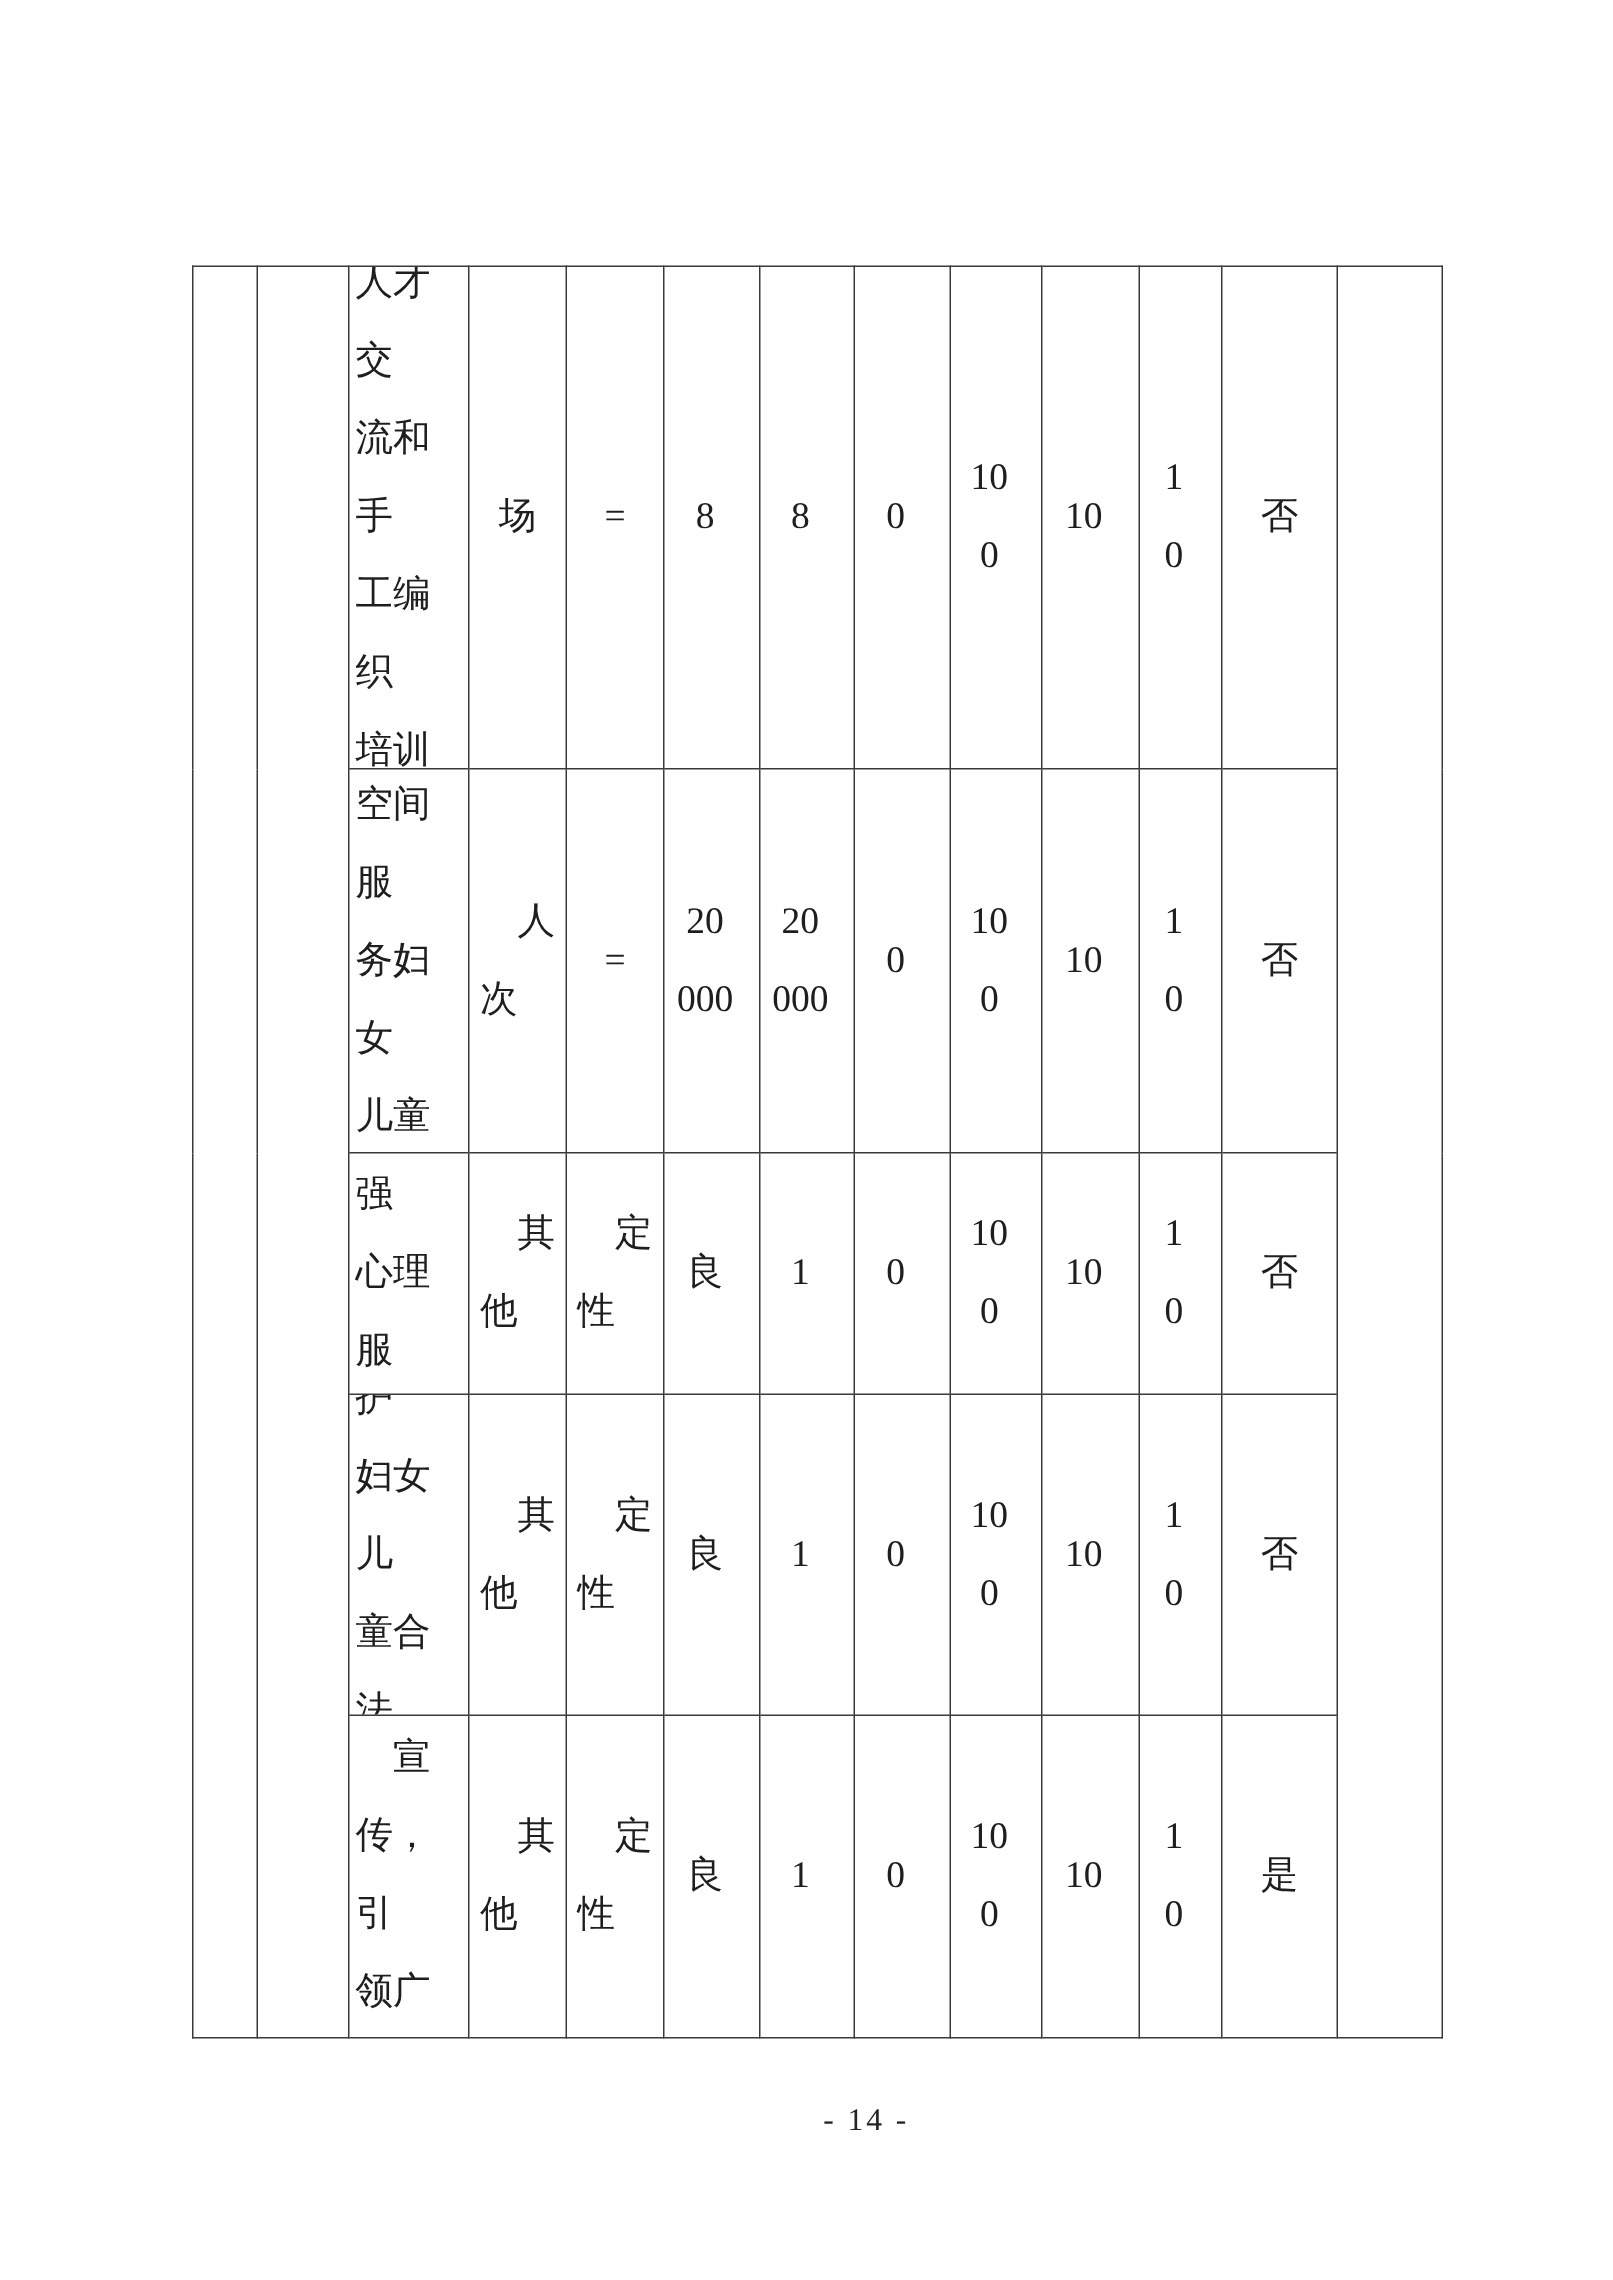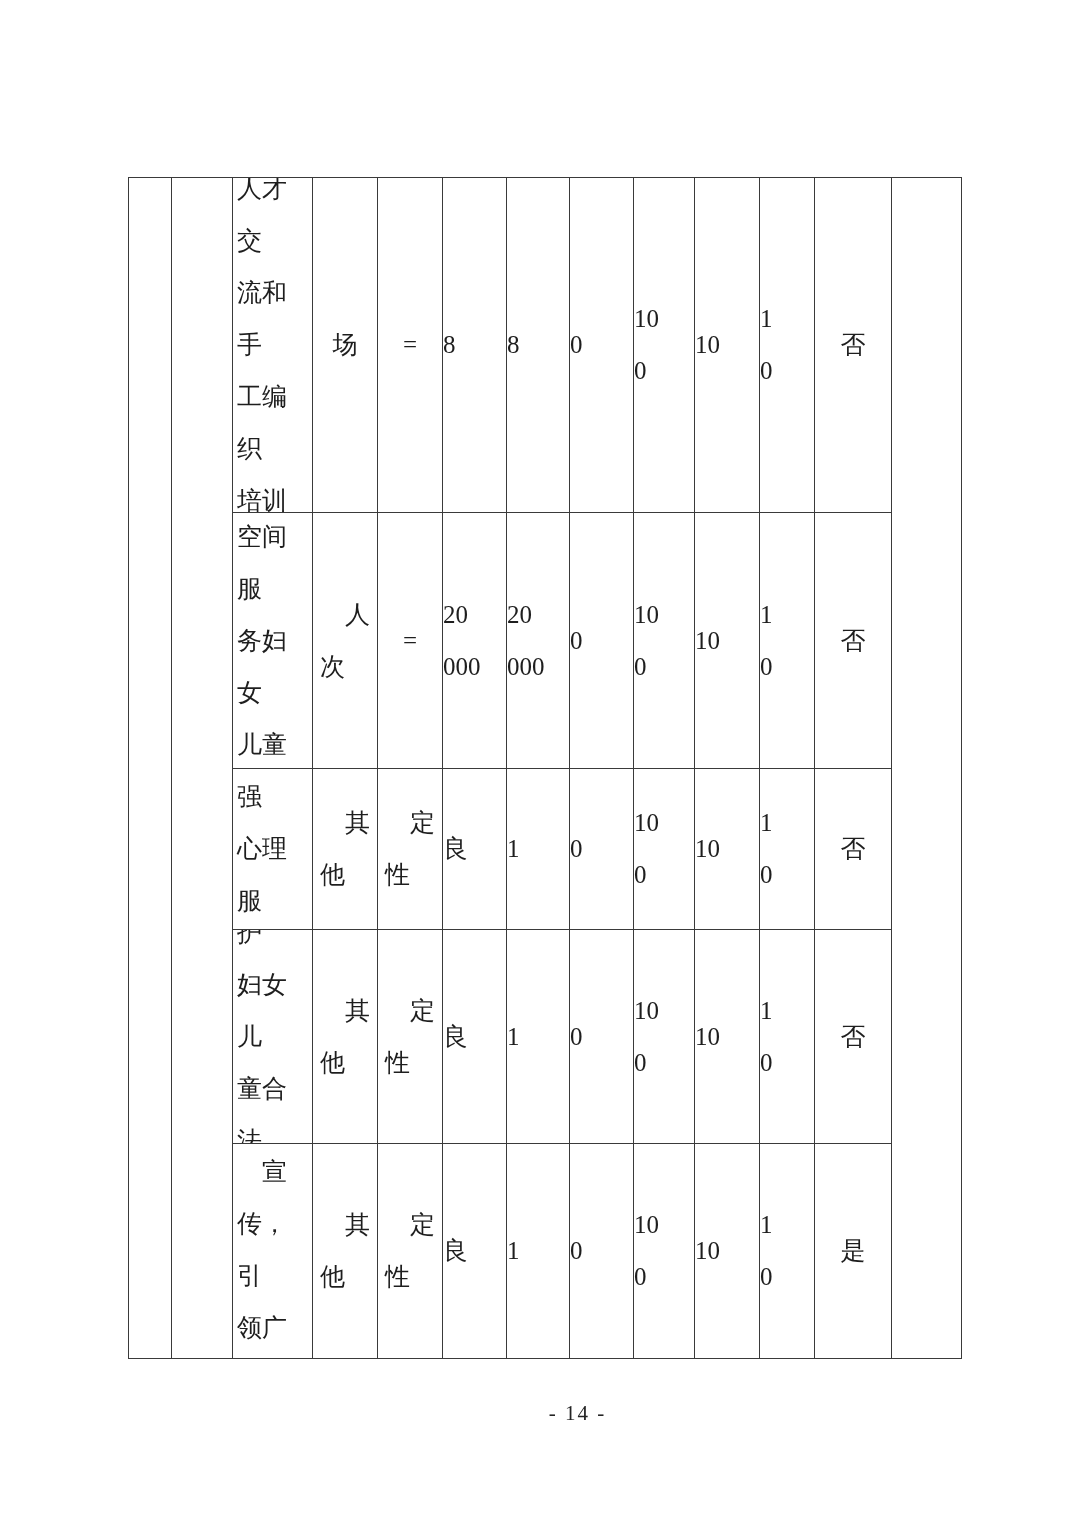--- a/index.html
+++ b/index.html
@@ -58,21 +58,21 @@
   .r1 { height: 255px; }
   .r2 { height: 160px; }
   .r3 { height: 213px; }
   .r4 { height: 212px; }
   .cut-top { justify-content: flex-start; padding-top: 2px; }
 
   .cb span { display: block; white-space: pre-line; }
   .t-name   { text-align: left; text-indent: 25px; padding: 0 2px 0 4px; }
   .u-wrap   { width: 50px; margin: 0 auto; text-align: left; text-indent: 25px; }
   .u-center { text-align: center; }
-  .t-num    { text-align: left; padding-right: 9px; font-family: Liberation Serif, serif; }
+  .t-num    { text-align: center; padding-right: 9px; font-family: Liberation Serif, serif; }
   .t-yn     { text-align: center; }
 
   
   .page-number {
     position: absolute;
     top: 1401px;
     left: 0;
     width: 100%;
     text-align: center;
     font-size: 21px;

